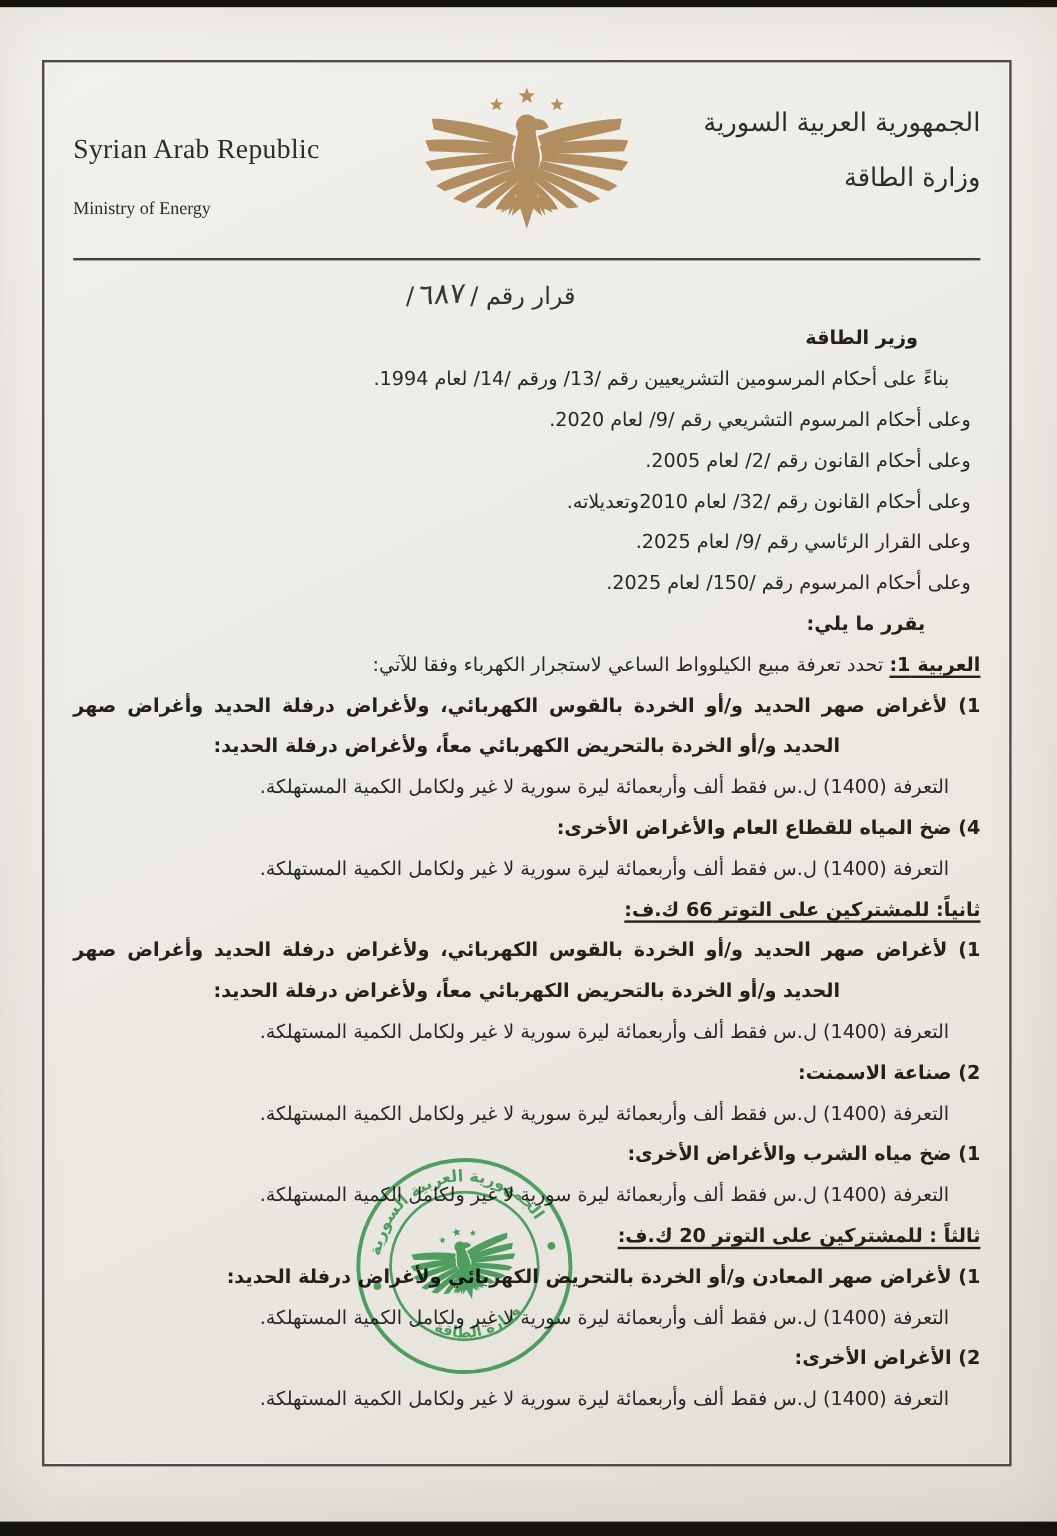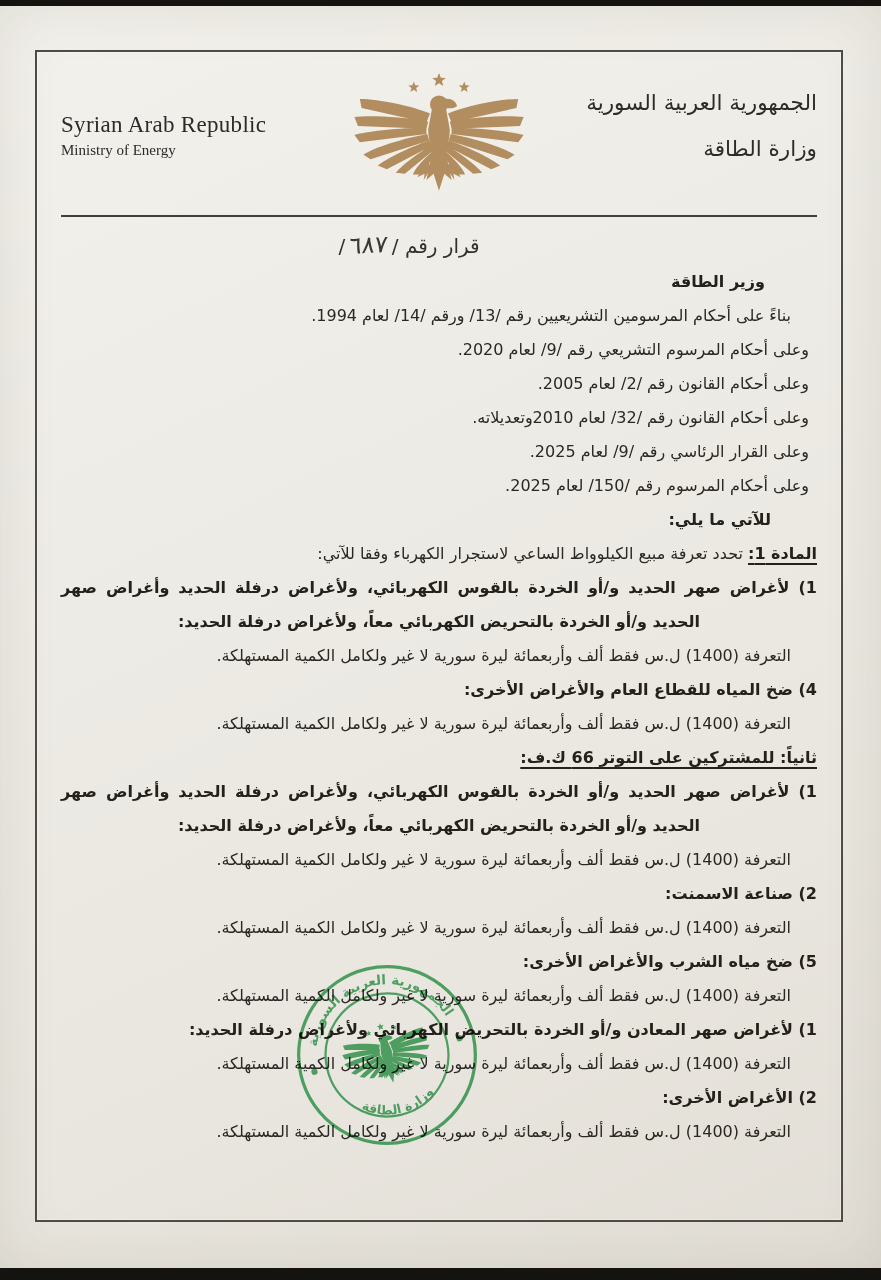--- a/index.html
+++ b/index.html
@@ -18,21 +18,21 @@
     position:absolute;top:44px;left:35px;right:38px;bottom:46px;
     border:2.5px solid #4e4b47;
     box-shadow:0 0 0 1px rgba(255,255,255,.35) inset;
     padding:14px 24px 8px 24px;
     box-sizing:border-box;
   }
   
   .hdr{display:flex;align-items:flex-start;}
   .hdr-en{flex:1;margin-top:46px;font-family:"Liberation Serif",serif;color:#2b2b2b;}
   .hdr-en .t1{font-size:23px;letter-spacing:.3px;}
-  .hdr-en .t2{font-size:15px;margin-top:4px;}
+  .hdr-en .t2{font-size:15px;margin-top:28px;}
   .hdr-emblem{width:220px;flex:0 0 auto;margin-top:6px;}
   .hdr-ar{flex:1;margin-top:14px;direction:rtl;text-align:right;font-size:21.5px;line-height:46px;color:#2e2c29;}
   .divider{border:none;border-top:2.2px solid #413f3b;margin:4px 0 0 0;}
   
   .decision{direction:rtl;text-align:center;font-size:20px;margin:14px 60px 6px 0;color:#33312e;}
   .decision .hand{font-size:24px;display:inline-block;transform:skewX(-8deg) rotate(-3deg);letter-spacing:5px;padding:0 4px;color:#3a3835;}
   
   .doc{direction:rtl;text-align:right;font-size:16px;color:#2a2825;}
   .doc p{margin:0;line-height:34px;}
   .b{font-weight:bold;color:#232119;}
@@ -114,37 +114,38 @@
     <div class="doc">
       <p class="b minister">وزير الطاقة</p>
 
       <p class="pre pre-first">بناءً على أحكام المرسومين التشريعيين رقم /13/ ورقم /14/ لعام 1994.</p>
       <p class="pre">وعلى أحكام المرسوم التشريعي رقم /9/ لعام 2020.</p>
       <p class="pre">وعلى أحكام القانون رقم /2/ لعام 2005.</p>
       <p class="pre">وعلى أحكام القانون رقم /32/ لعام 2010وتعديلاته.</p>
       <p class="pre">وعلى القرار الرئاسي رقم /9/ لعام 2025.</p>
       <p class="pre">وعلى أحكام المرسوم رقم /150/ لعام 2025.</p>
 
-      <p class="b intro">للآتي ما يلي:</p>
+      <p class="b intro">يقرر ما يلي:</p>
 
-      <p><span class="b u">المادة 1:</span><span> تحدد تعرفة مبيع الكيلوواط الساعي لاستجرار الكهرباء وفقا للآتي:</span></p>
+      <p><span class="b u">العربية 1:</span><span> تحدد تعرفة مبيع الكيلوواط الساعي لاستجرار الكهرباء وفقا للآتي:</span></p>
 
       <p class="b item-title jc">1) لأغراض صهر الحديد و/أو الخردة بالقوس الكهربائي، ولأغراض درفلة الحديد وأغراض صهر الحديد و/أو الخردة بالتحريض الكهربائي معاً، ولأغراض درفلة الحديد:</p>
       <p class="tariff">التعرفة (1400) ل.س فقط ألف وأربعمائة ليرة سورية لا غير ولكامل الكمية المستهلكة.</p>
       <p class="b item-title">4) ضخ المياه للقطاع العام والأغراض الأخرى:</p>
       <p class="tariff">التعرفة (1400) ل.س فقط ألف وأربعمائة ليرة سورية لا غير ولكامل الكمية المستهلكة.</p>
 
       <p class="b u sec-head">ثانياً: للمشتركين على التوتر 66 ك.ف:</p>
       <p class="b item-title jc">1) لأغراض صهر الحديد و/أو الخردة بالقوس الكهربائي، ولأغراض درفلة الحديد وأغراض صهر الحديد و/أو الخردة بالتحريض الكهربائي معاً، ولأغراض درفلة الحديد:</p>
       <p class="tariff">التعرفة (1400) ل.س فقط ألف وأربعمائة ليرة سورية لا غير ولكامل الكمية المستهلكة.</p>
       <p class="b item-title">2) صناعة الاسمنت:</p>
       <p class="tariff">التعرفة (1400) ل.س فقط ألف وأربعمائة ليرة سورية لا غير ولكامل الكمية المستهلكة.</p>
-      <p class="b item-title">5) ضخ مياه الشرب والأغراض الأخرى:</p>
+      <p class="b item-title">1) ضخ مياه الشرب والأغراض الأخرى:</p>
       <p class="tariff">التعرفة (1400) ل.س فقط ألف وأربعمائة ليرة سورية لا غير ولكامل الكمية المستهلكة.</p>
 
+      <p class="b u sec-head">ثالثاً : للمشتركين على التوتر 20 ك.ف:</p>
       <p class="b item-title">1) لأغراض صهر المعادن و/أو الخردة بالتحريض الكهربائي ولأغراض درفلة الحديد:</p>
       <p class="tariff">التعرفة (1400) ل.س فقط ألف وأربعمائة ليرة سورية لا غير ولكامل الكمية المستهلكة.</p>
       <p class="b item-title">2) الأغراض الأخرى:</p>
       <p class="tariff">التعرفة (1400) ل.س فقط ألف وأربعمائة ليرة سورية لا غير ولكامل الكمية المستهلكة.</p>
     </div>
   </div>
 
   <svg class="stamp" viewBox="0 0 200 200">
     <defs>
       <path id="arc-top" d="M 24,100 A 76,76 0 0 1 176,100" fill="none"></path>

